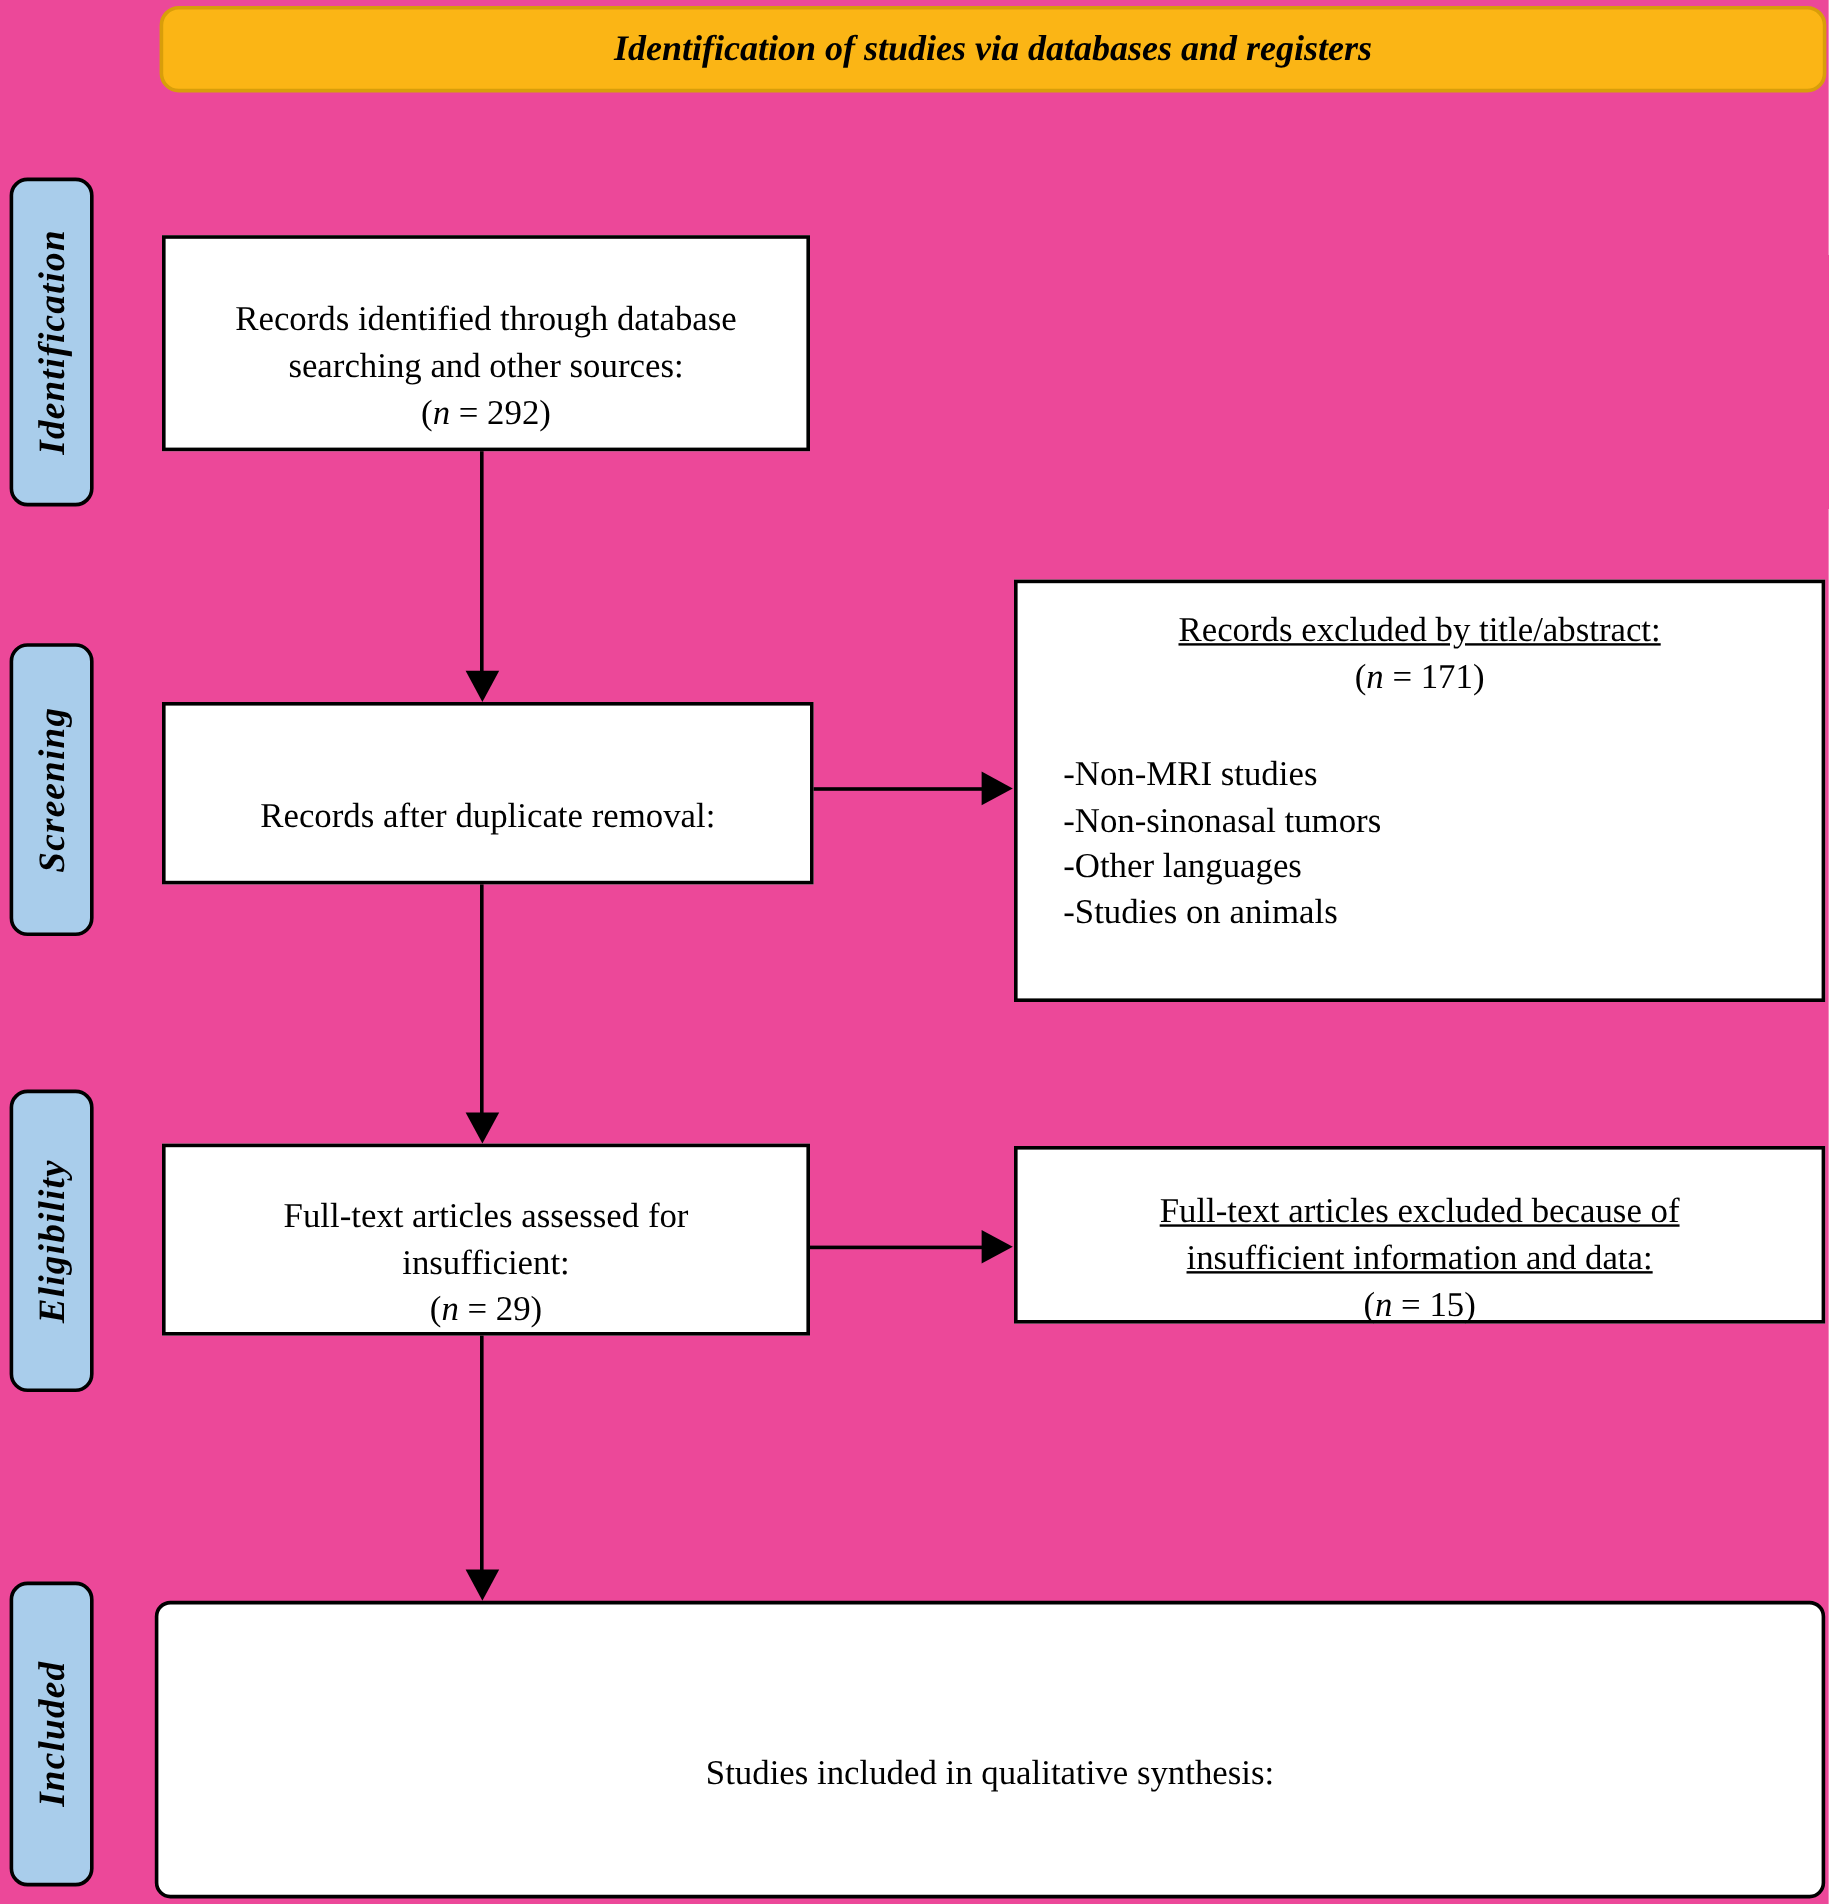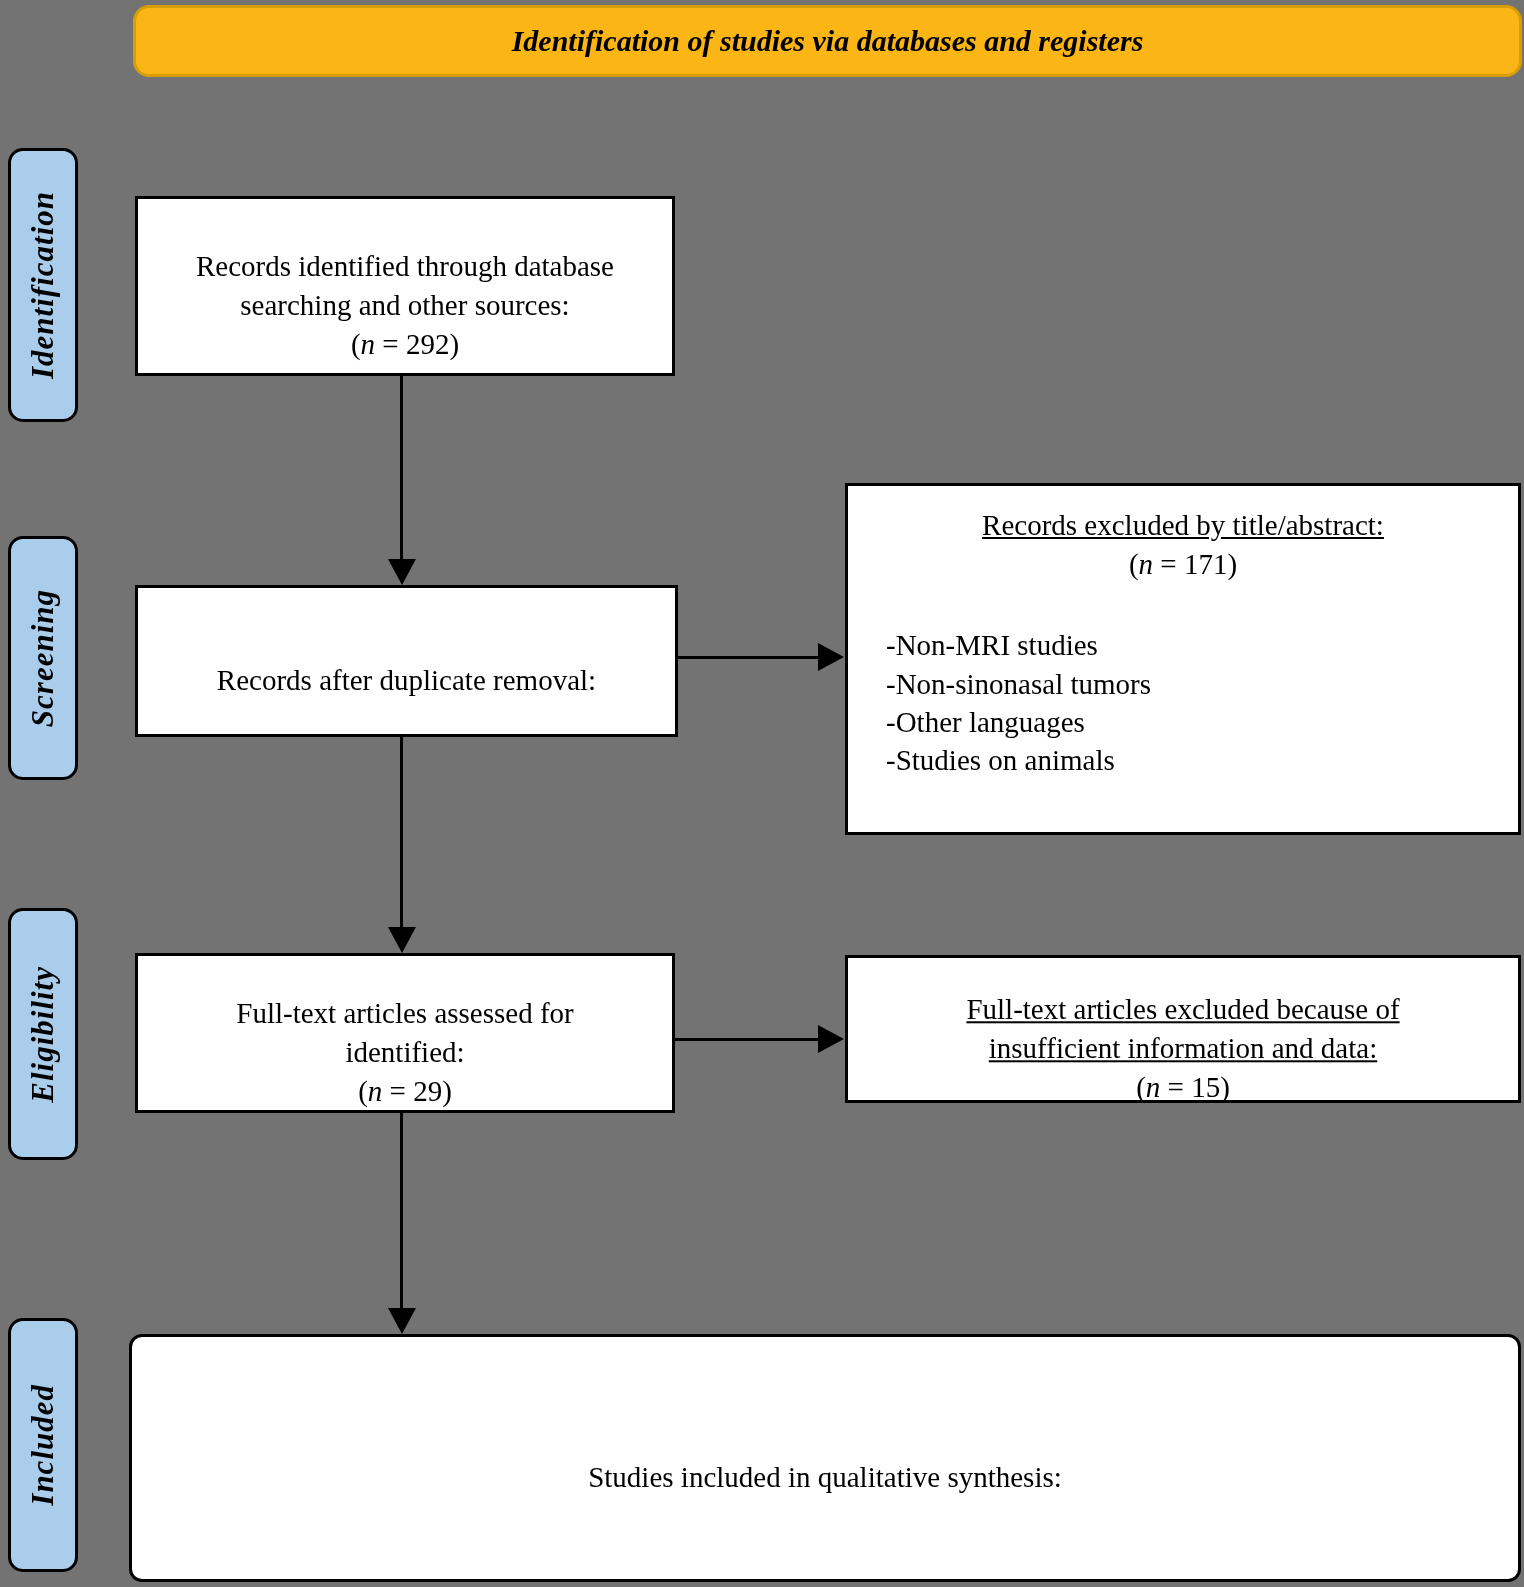--- a/index.html
+++ b/index.html
@@ -9,21 +9,21 @@
     --line-color: #000000;
   }
   * { margin: 0; padding: 0; box-sizing: border-box; }
   html, body { background: #ffffff; }
   body { font-family: "Liberation Serif", "DejaVu Serif", serif; color: #000; }
 
   .canvas {
     position: relative;
     width: 1524px;
     height: 1587px;
-    background: #737373;
+    background: #ec4899;
     overflow: hidden;
   }
 
   
   .banner {
     position: absolute;
     left: 133px; top: 5px;
     width: 1389px; height: 72px;
     background: var(--banner-fill);
     border: 3px solid var(--banner-border);
@@ -138,21 +138,21 @@
 
   <div class="fbox box-dedup">
     <div class="inner">
       <div>Records after duplicate removal:</div>
     </div>
   </div>
 
   <div class="fbox box-fulltext">
     <div class="inner">
       <div>Full-text articles assessed for</div>
-      <div>identified:</div>
+      <div>insufficient:</div>
       <div><span>(</span><span class="nvar">n</span><span> = 29)</span></div>
     </div>
   </div>
 
   <div class="fbox box-included">
     <div class="inner">
       <div>Studies included in qualitative synthesis:</div>
     </div>
   </div>
 

